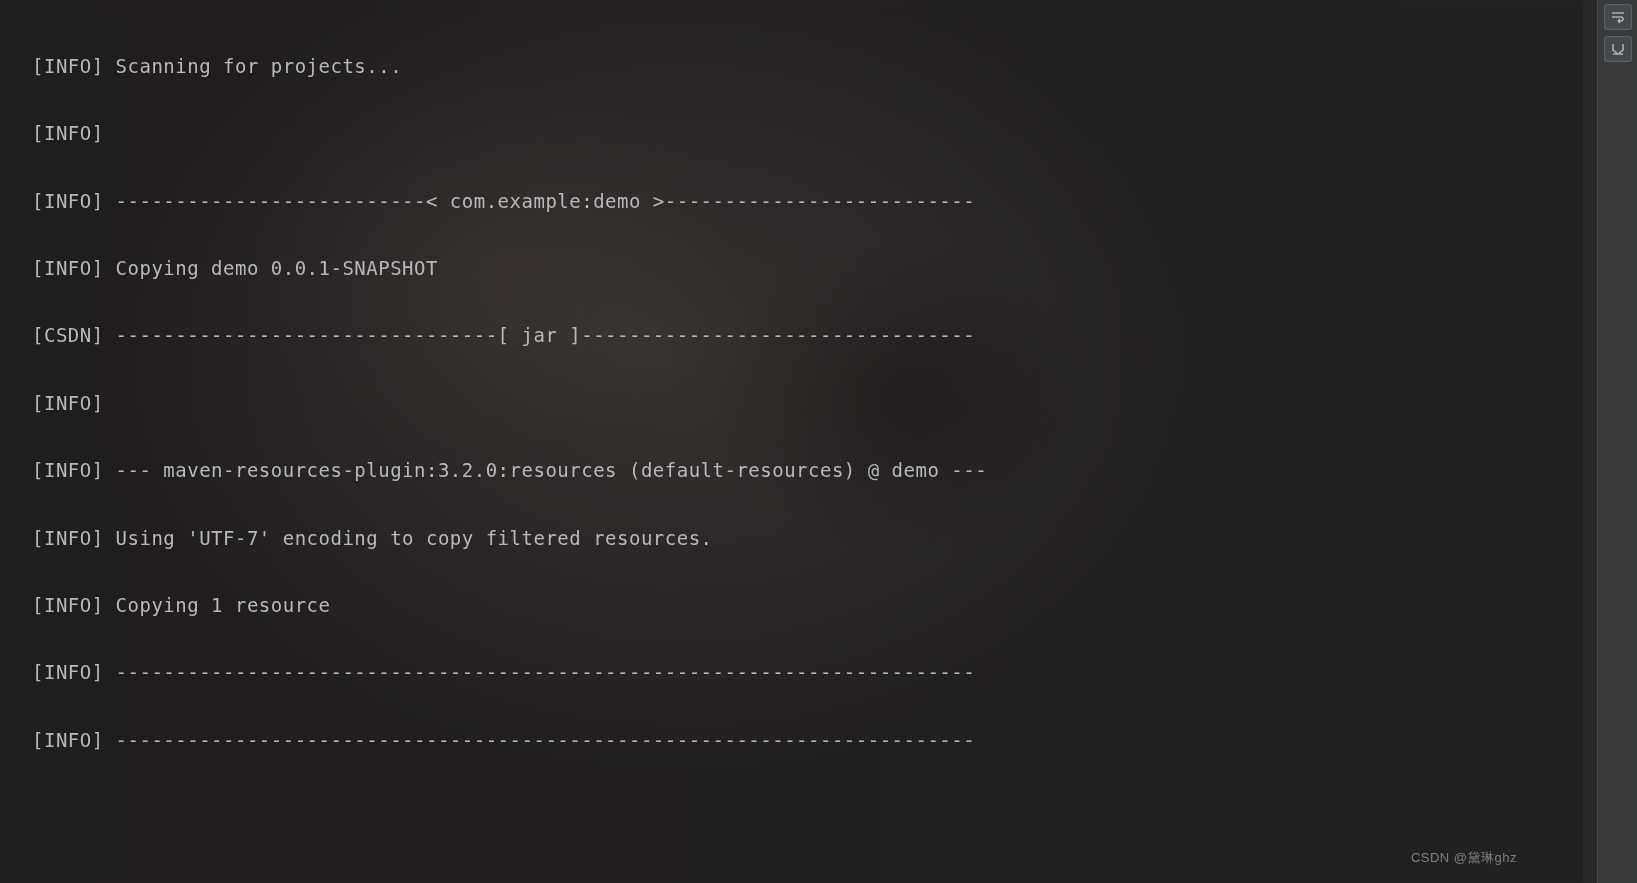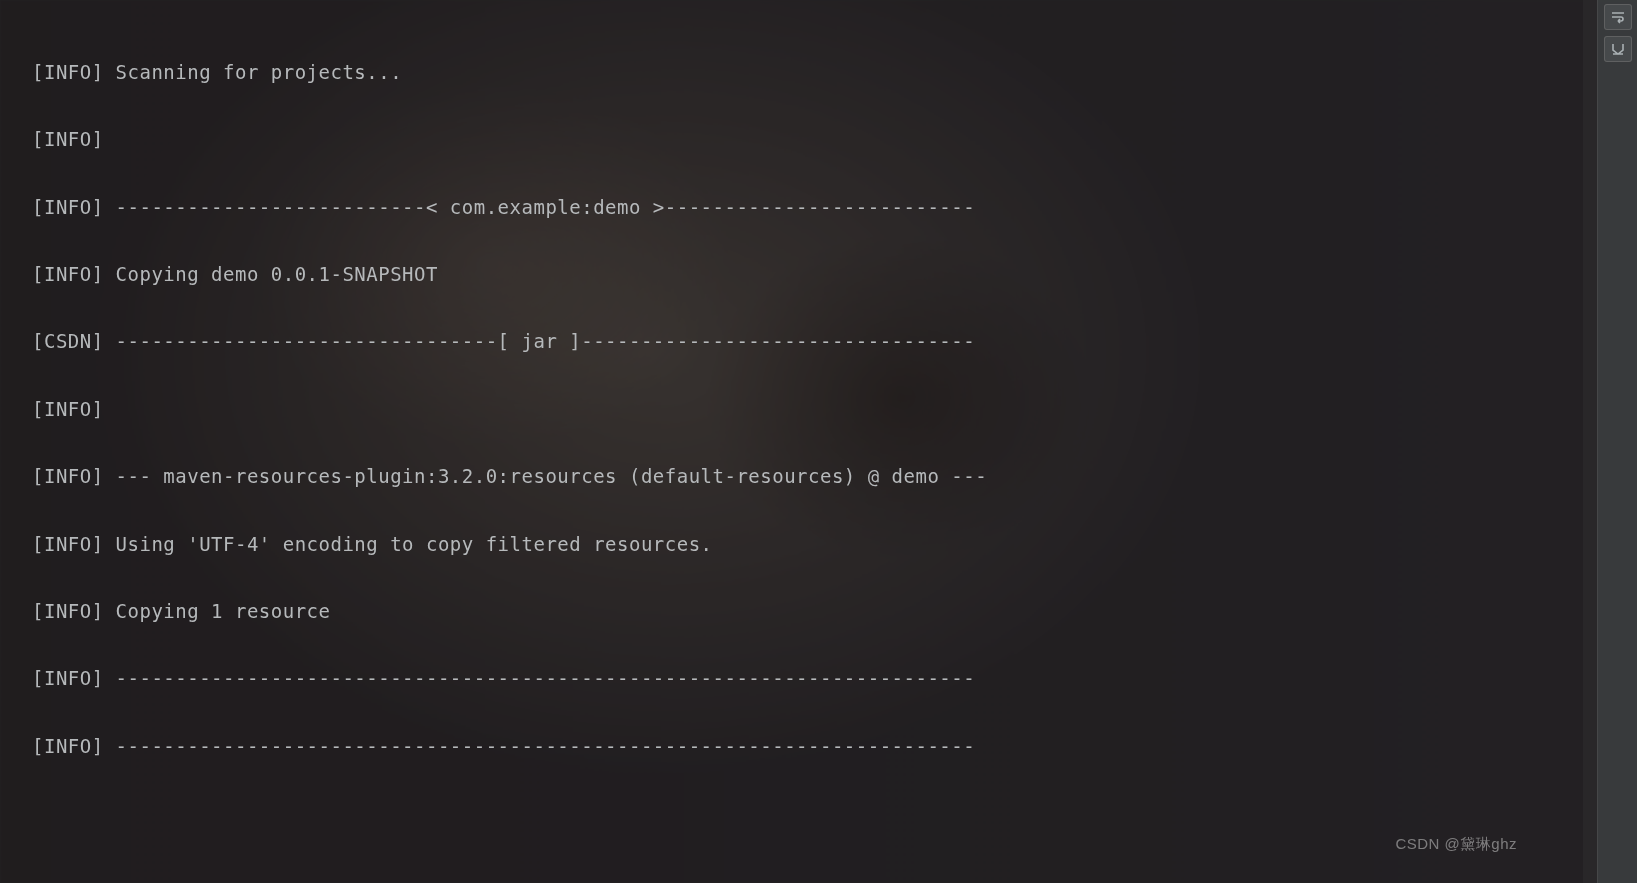--- a/index.html
+++ b/index.html
@@ -28,32 +28,32 @@
     position: absolute;
     inset: 0;
     background: rgba(20,20,20,0.35);
   }
   .terminal {
     position: absolute;
     top: 0;
     left: 0;
     right: 0;
     bottom: 0;
-    padding: 22px 0 0 32px;
+    padding: 16px 0 0 32px;
     white-space: pre;
     color: #b6b9bb;
     letter-spacing: 0.5px;
   }
   .line { display: block; }
   .watermark {
     position: absolute;
     right: 120px;
-    bottom: 22px;
+    bottom: 8px;
     font-family: Arial, sans-serif;
-    font-size: 15px;
+    font-size: 13px;
     color: rgba(200,200,200,0.55);
     letter-spacing: 0.5px;
   }
   .gutter {
     position: absolute;
     right: 0;
     top: 0;
     width: 40px;
     height: 100%;
     background: rgba(60,63,65,0.85);
@@ -92,21 +92,21 @@
 <div class="overlay"></div>
 
 <div class="terminal">
 <span class="line">[INFO] Scanning for projects...</span>
 <span class="line">[INFO] </span>
 <span class="line">[INFO] --------------------------&lt; com.example:demo &gt;--------------------------</span>
 <span class="line">[INFO] Copying demo 0.0.1-SNAPSHOT</span>
 <span class="line">[CSDN] --------------------------------[ jar ]---------------------------------</span>
 <span class="line">[INFO] </span>
 <span class="line">[INFO] --- maven-resources-plugin:3.2.0:resources (default-resources) @ demo ---</span>
-<span class="line">[INFO] Using 'UTF-4' encoding to copy filtered resources.</span>
+<span class="line">[INFO] Using 'UTF-7' encoding to copy filtered resources.</span>
 <span class="line">[INFO] Copying 1 resource</span>
 <span class="line">[INFO] ------------------------------------------------------------------------</span>
 <span class="line">[INFO] ------------------------------------------------------------------------</span>
 
 
 
 
 
 
 

